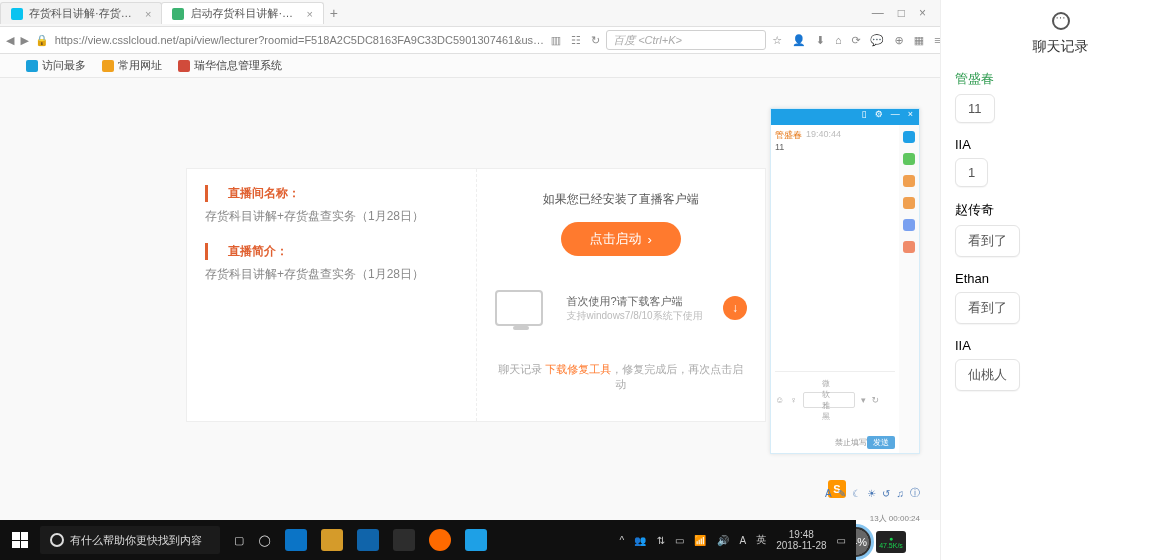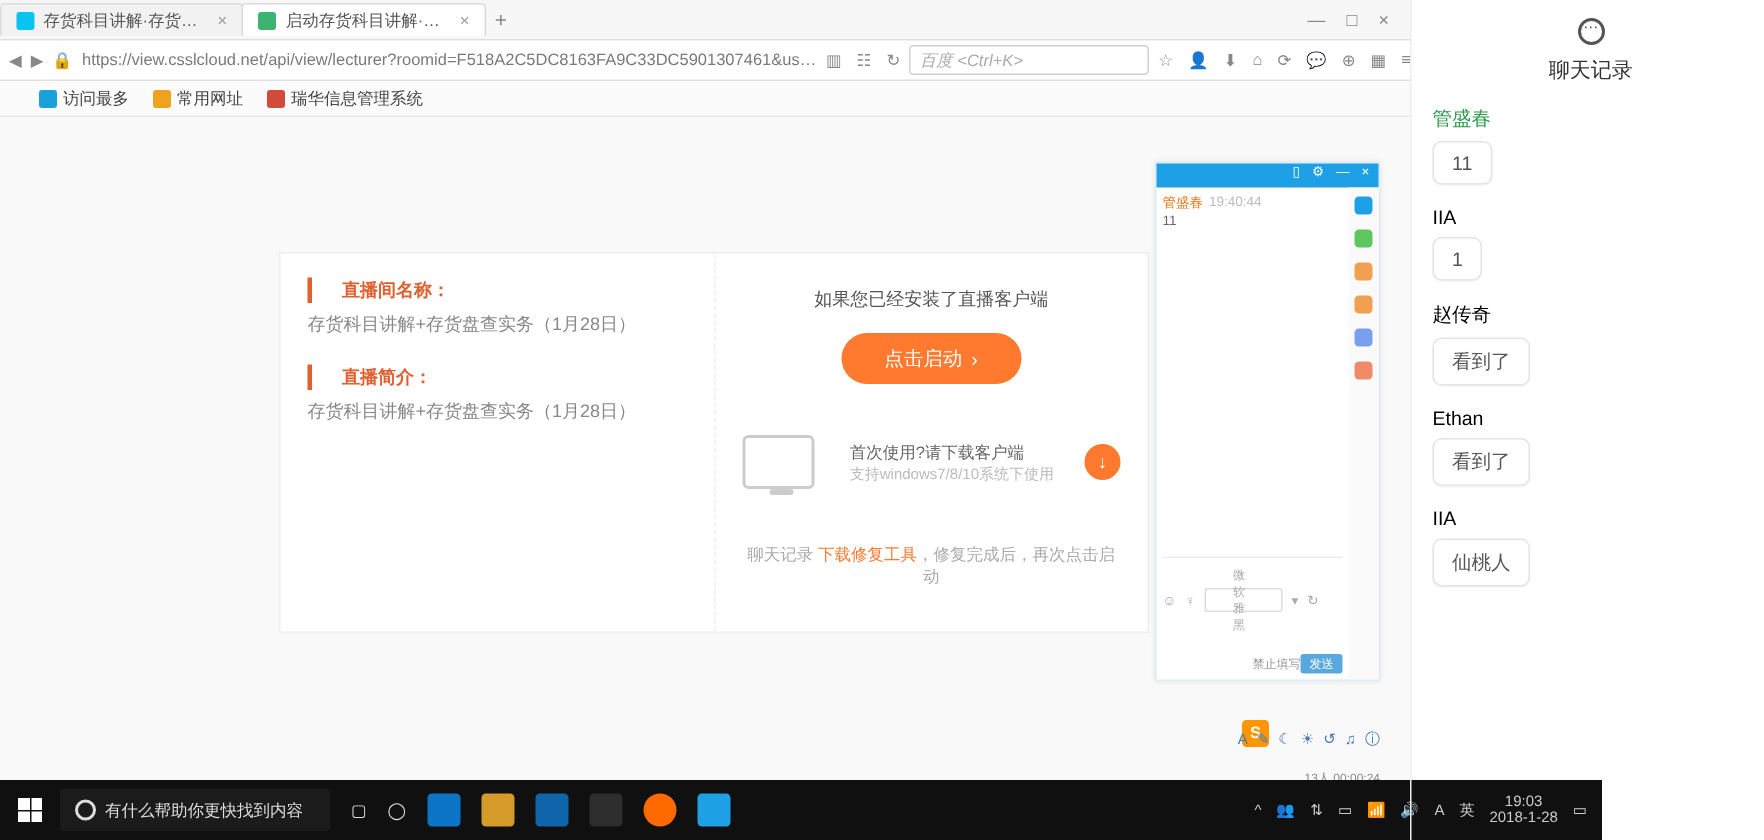--- a/index.html
+++ b/index.html
@@ -74,21 +74,21 @@
 
   
   .chat-head  { display: flex; align-items: center; gap: 8px; font-size: 14px; color: #333; margin-bottom: 14px; flex-direction: column; }
   .chat-ico   { width: 18px; height: 18px; border: 2px solid #555; border-radius: 50%; position: relative; }
   .chat-ico::after { content: "⋯"; position: absolute; top: -2px; left: 2px; font-size: 10px; color: #555; }
   .u-name     { font-size: 13px; margin-bottom: 6px; }
   .u-name.g   { color: #2e9b4f; }
   .bubble     { display: inline-block; background: #fff; border: 1px solid #e4e4e4; border-radius: 6px; padding: 6px 12px; font-size: 13px; color: #555; margin-bottom: 14px; box-shadow: 0 1px 1px rgba(0,0,0,.04); }
 
   
-  .taskbar    { position: absolute; left: 0; bottom: 0; width: 1068px; height: 40px; background: #101010; display: flex; align-items: center; color: #ddd; font-size: 11px; }
+  .taskbar    { position: absolute; left: 0; bottom: 0; width: 856px; height: 40px; background: #101010; display: flex; align-items: center; color: #ddd; font-size: 11px; }
   .tb-start   { width: 40px; display: flex; align-items: center; justify-content: center; }
   .win-logo   { width: 16px; height: 16px; display: grid; grid-template: 1fr 1fr / 1fr 1fr; gap: 1px; }
   .win-logo span { background: #fff; }
   .tb-search  { display: flex; align-items: center; gap: 6px; padding: 0 10px; height: 28px; background: #1b1b1b; border-radius: 2px; width: 180px; }
   .tb-circle  { width: 14px; height: 14px; border: 2px solid #ddd; border-radius: 50%; }
   .tb-icons   { display: flex; gap: 14px; padding-left: 14px; align-items: center; }
   .app-ico    { width: 22px; height: 22px; border-radius: 3px; }
   .tb-tray    { margin-left: auto; display: flex; gap: 10px; padding-right: 10px; align-items: center; font-size: 10px; color: #ccc; }
   .tb-clock   { text-align: center; line-height: 1.1; font-size: 10px; }
 </style>
@@ -277,22 +277,22 @@
     <div class="tb-tray">
       <span>^</span>
       <span>👥</span>
       <span>⇅</span>
       <span>▭</span>
       <span>📶</span>
       <span>🔊</span>
       <span>A</span>
       <span>英</span>
       <div class="tb-clock">
-        <div>19:03</div>
-        <div>2018-1-28</div>
+        <div>19:48</div>
+        <div>2018-11-28</div>
       </div>
       <span>▭</span>
     </div>
   </div>
 </div>
 
 <div class="right-pane">
   <div class="chat-head">
     <span class="chat-ico"></span>
     <span>聊天记录</span>

